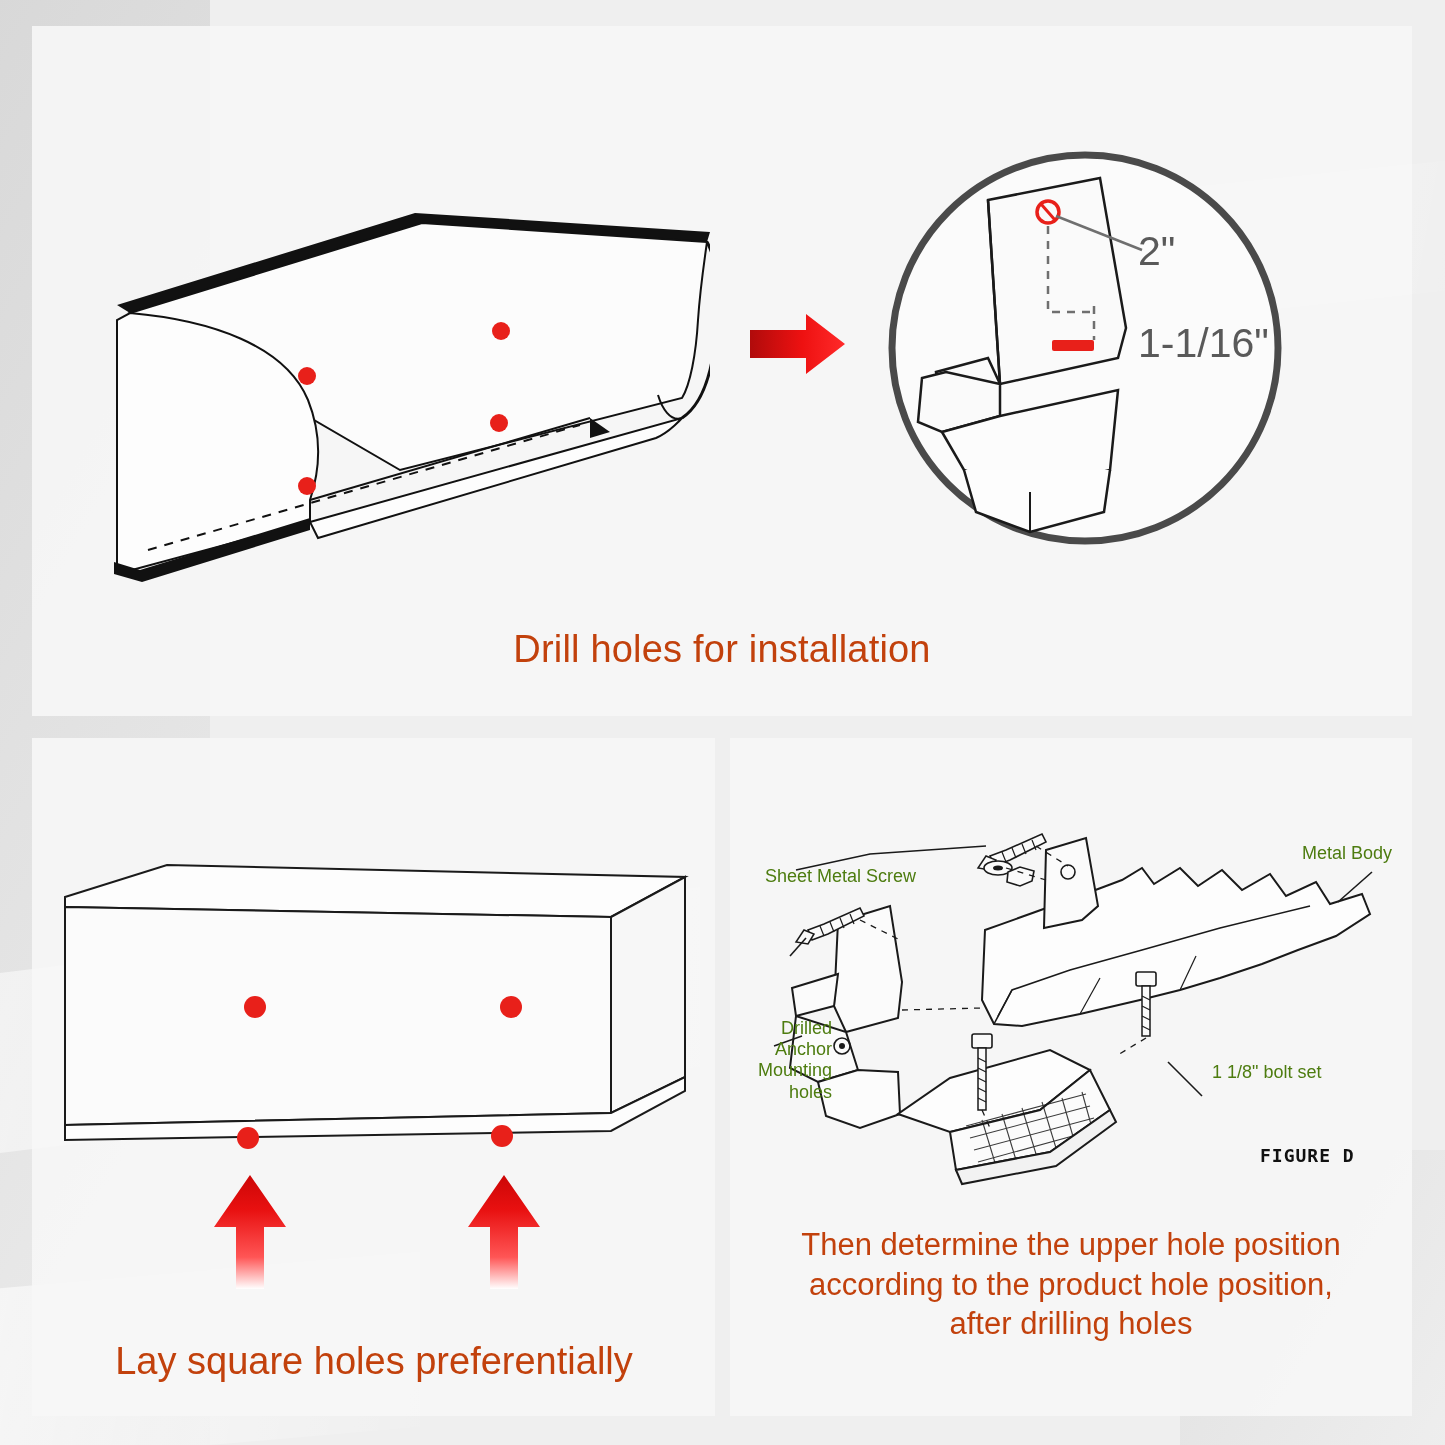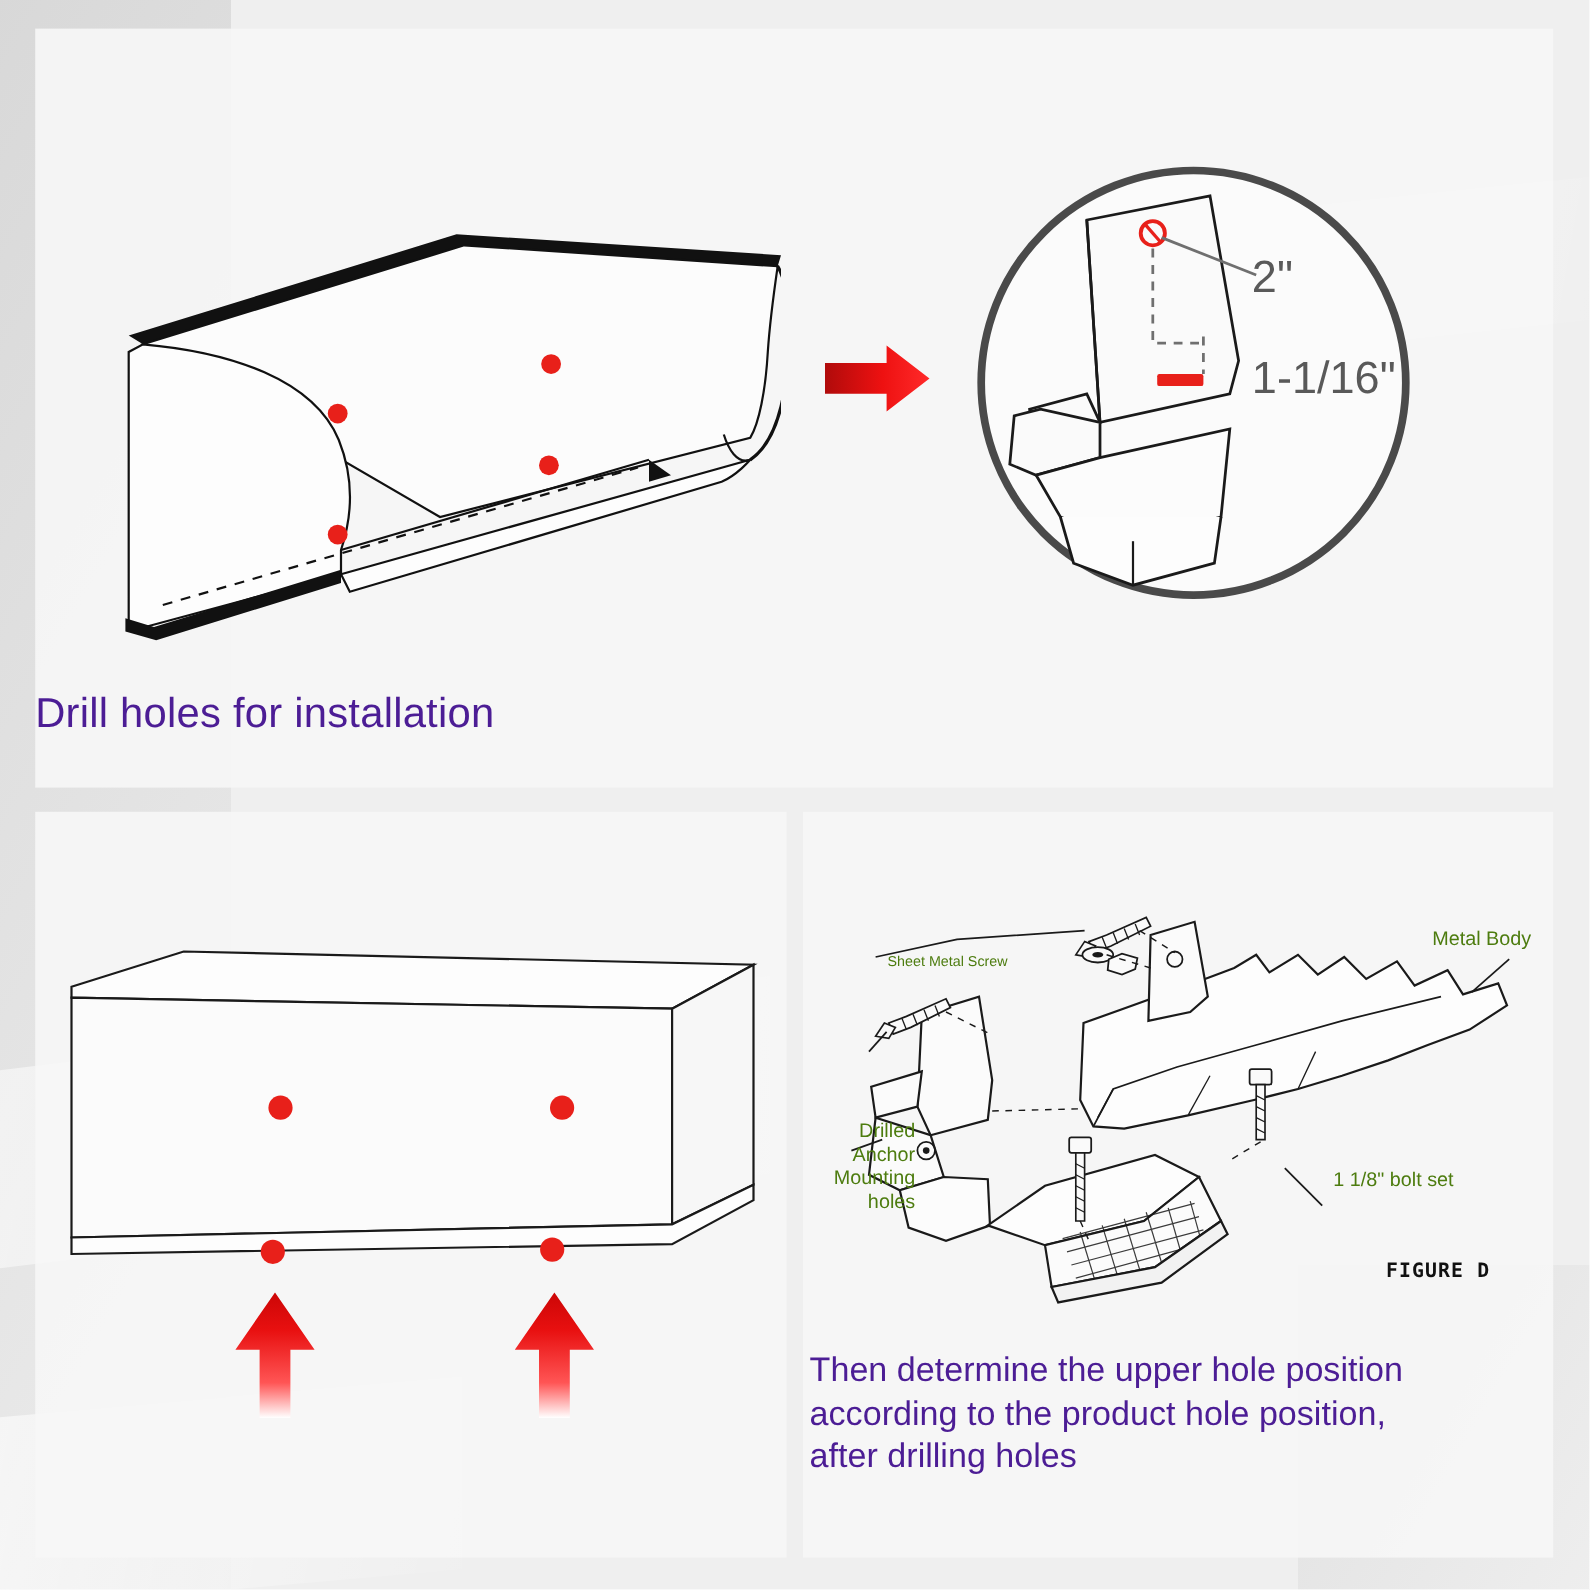--- a/index.html
+++ b/index.html
@@ -35,22 +35,22 @@
     position: absolute;
     background: rgba(247,247,247,0.88);
     box-sizing: border-box;
   }
   .panel-tl { left: 32px;  top: 26px;   width: 1380px; height: 690px; }
   .panel-bl { left: 32px;  top: 738px;  width: 683px;  height: 678px; }
   .panel-br { left: 730px; top: 738px;  width: 682px;  height: 678px; }
 
   .caption {
     position: absolute;
-    text-align: left;
-    color: #4c1d95;
+    text-align: center;
+    color: #c2410c;
     font-family: "Liberation Sans", sans-serif;
   }
   .caption-main {
     font-size: 38px;
     letter-spacing: 0.2px;
   }
   .caption-tl {
     left: 32px;
     top: 628px;
     width: 1380px;
@@ -199,20 +199,21 @@
         <stop offset="70%" stop-color="#e81010"></stop>
         <stop offset="100%" stop-color="#cc0606"></stop>
       </linearGradient>
     </defs>
     <path d="M38,2 L74,54 L52,54 L52,116 L24,116 L24,54 L2,54 Z" fill="url(#upGrad)"></path>
   </svg>
   <svg class="svg-abs" style="left:466px;top:1173px;" width="76" height="118" viewBox="0 0 76 118">
     <path d="M38,2 L74,54 L52,54 L52,116 L24,116 L24,54 L2,54 Z" fill="url(#upGrad)"></path>
   </svg>
 
+  <div class="caption caption-bl">Lay square holes preferentially</div>
 
   <div class="panel panel-br"></div>
 
   <svg class="svg-abs" style="left:750px;top:810px;" width="650" height="400" viewBox="0 0 650 400">
 
     <path d="M235,120 C280,104 330,86 372,70 L392,58 L404,74 L430,58 L448,76 L472,60 L492,80
              L520,64 L536,86 L566,72 L580,94 L612,84 L620,104 L586,126 L548,140 L512,154
              L470,168 L430,180 L390,190 L330,204 L272,216 L244,214 L232,190 Z" fill="#fdfdfd" stroke="#1a1a1a" stroke-width="2"></path>
 
     <path d="M244,214 L262,180 L320,160 L392,140 L470,118 L560,96" fill="none" stroke="#1a1a1a" stroke-width="1.6"></path>
@@ -310,21 +311,21 @@
 
     <g stroke="#1a1a1a" stroke-width="1.6" fill="none">
       <path d="M46,60 L120,44 L236,36"></path>
       <path d="M40,146 L56,128"></path>
       <path d="M24,236 L52,226"></path>
       <path d="M452,286 L418,252"></path>
       <path d="M622,62 L588,92"></path>
     </g>
   </svg>
 
-  <div class="lbl lbl-right" style="left:716px;top:866px;width:200px;font-size:13px;">Sheet Metal Screw</div>
+  <div class="lbl lbl-right" style="left:716px;top:866px;width:200px;font-size:18px;">Sheet Metal Screw</div>
 
   <div class="lbl" style="left:1302px;top:843px;width:140px;font-size:18px;">Metal Body</div>
 
   <div class="lbl lbl-right" style="left:700px;top:1018px;width:132px;font-size:18px;">
     <div>Drilled</div>
     <div>Anchor</div>
     <div>Mounting</div>
     <div>holes</div>
   </div>
 

